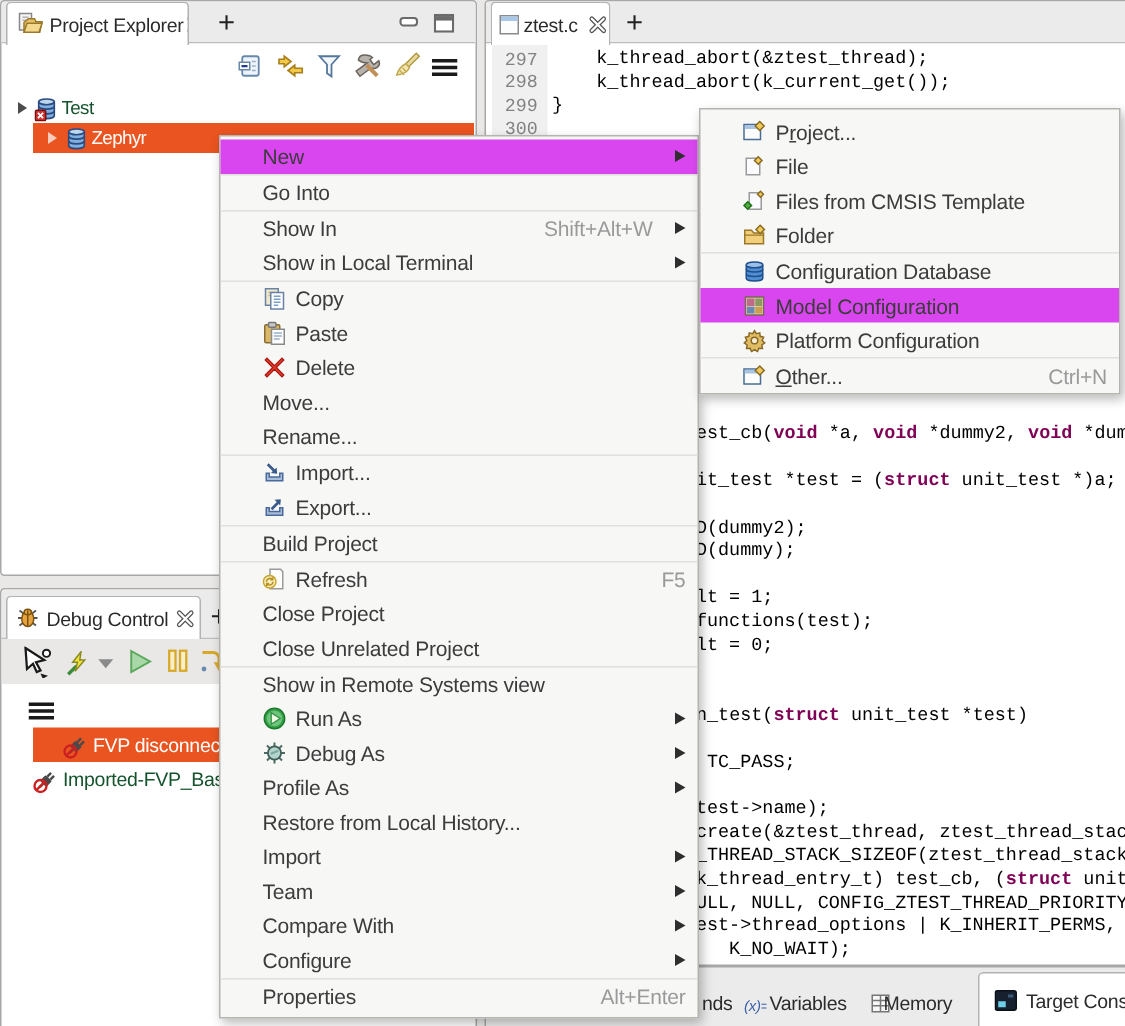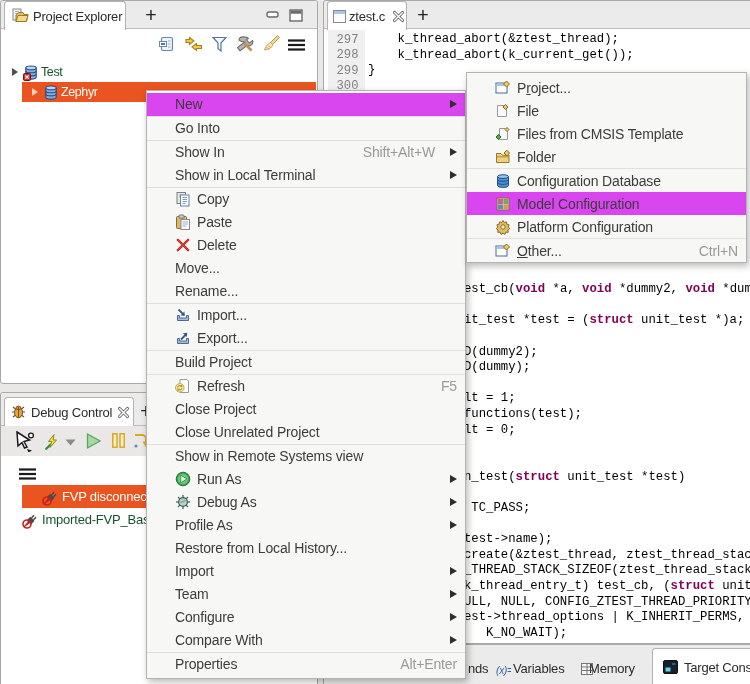--- a/index.html
+++ b/index.html
@@ -548,26 +548,26 @@
         <span class="lbl">Import</span>
         <span class="sp"></span>
         <span class="arr"></span>
       </div>
       <div class="mi">
         <span class="lbl">Team</span>
         <span class="sp"></span>
         <span class="arr"></span>
       </div>
       <div class="mi">
+        <span class="lbl">Compare With</span>
+        <span class="sp"></span>
+        <span class="arr"></span>
+      </div>
+      <div class="mi">
         <span class="lbl">Configure</span>
-        <span class="sp"></span>
-        <span class="arr"></span>
-      </div>
-      <div class="mi">
-        <span class="lbl">Compare With</span>
         <span class="sp"></span>
         <span class="arr"></span>
       </div>
       <div class="msep"></div>
       <div class="mi">
         <span class="lbl">Properties</span>
         <span class="sp"></span>
         <span class="accel">Alt+Enter</span>
       </div>
     </div>

